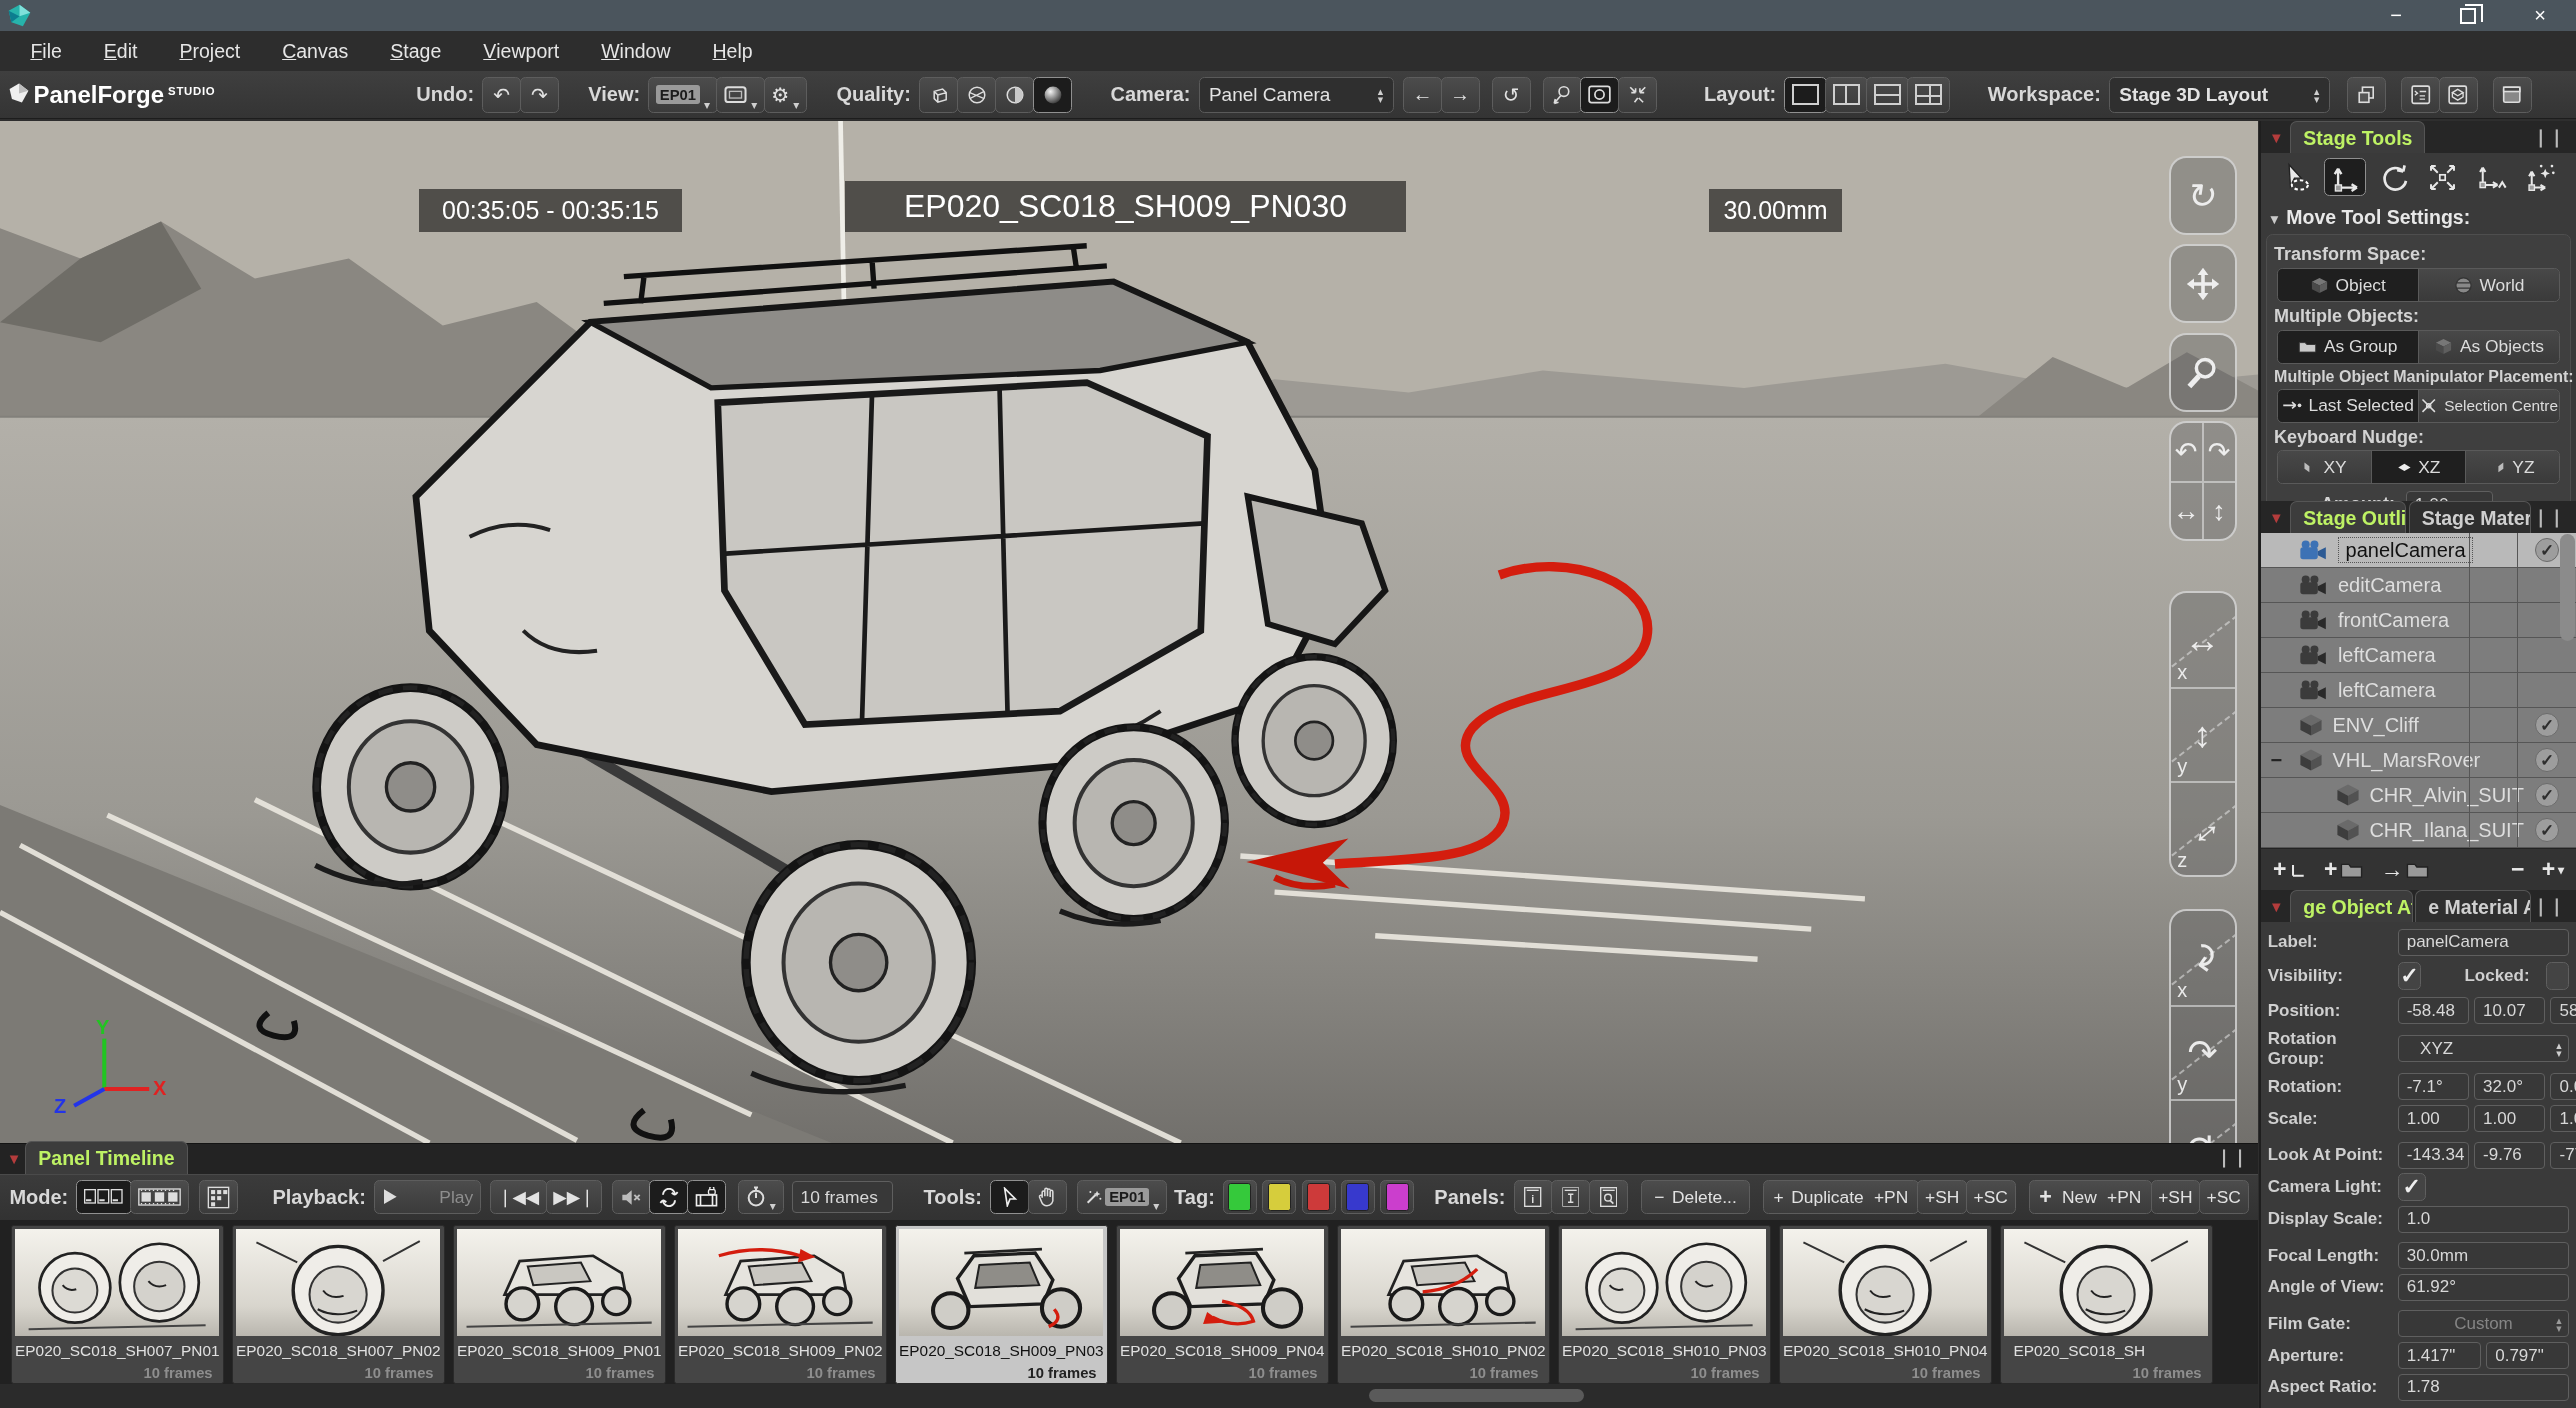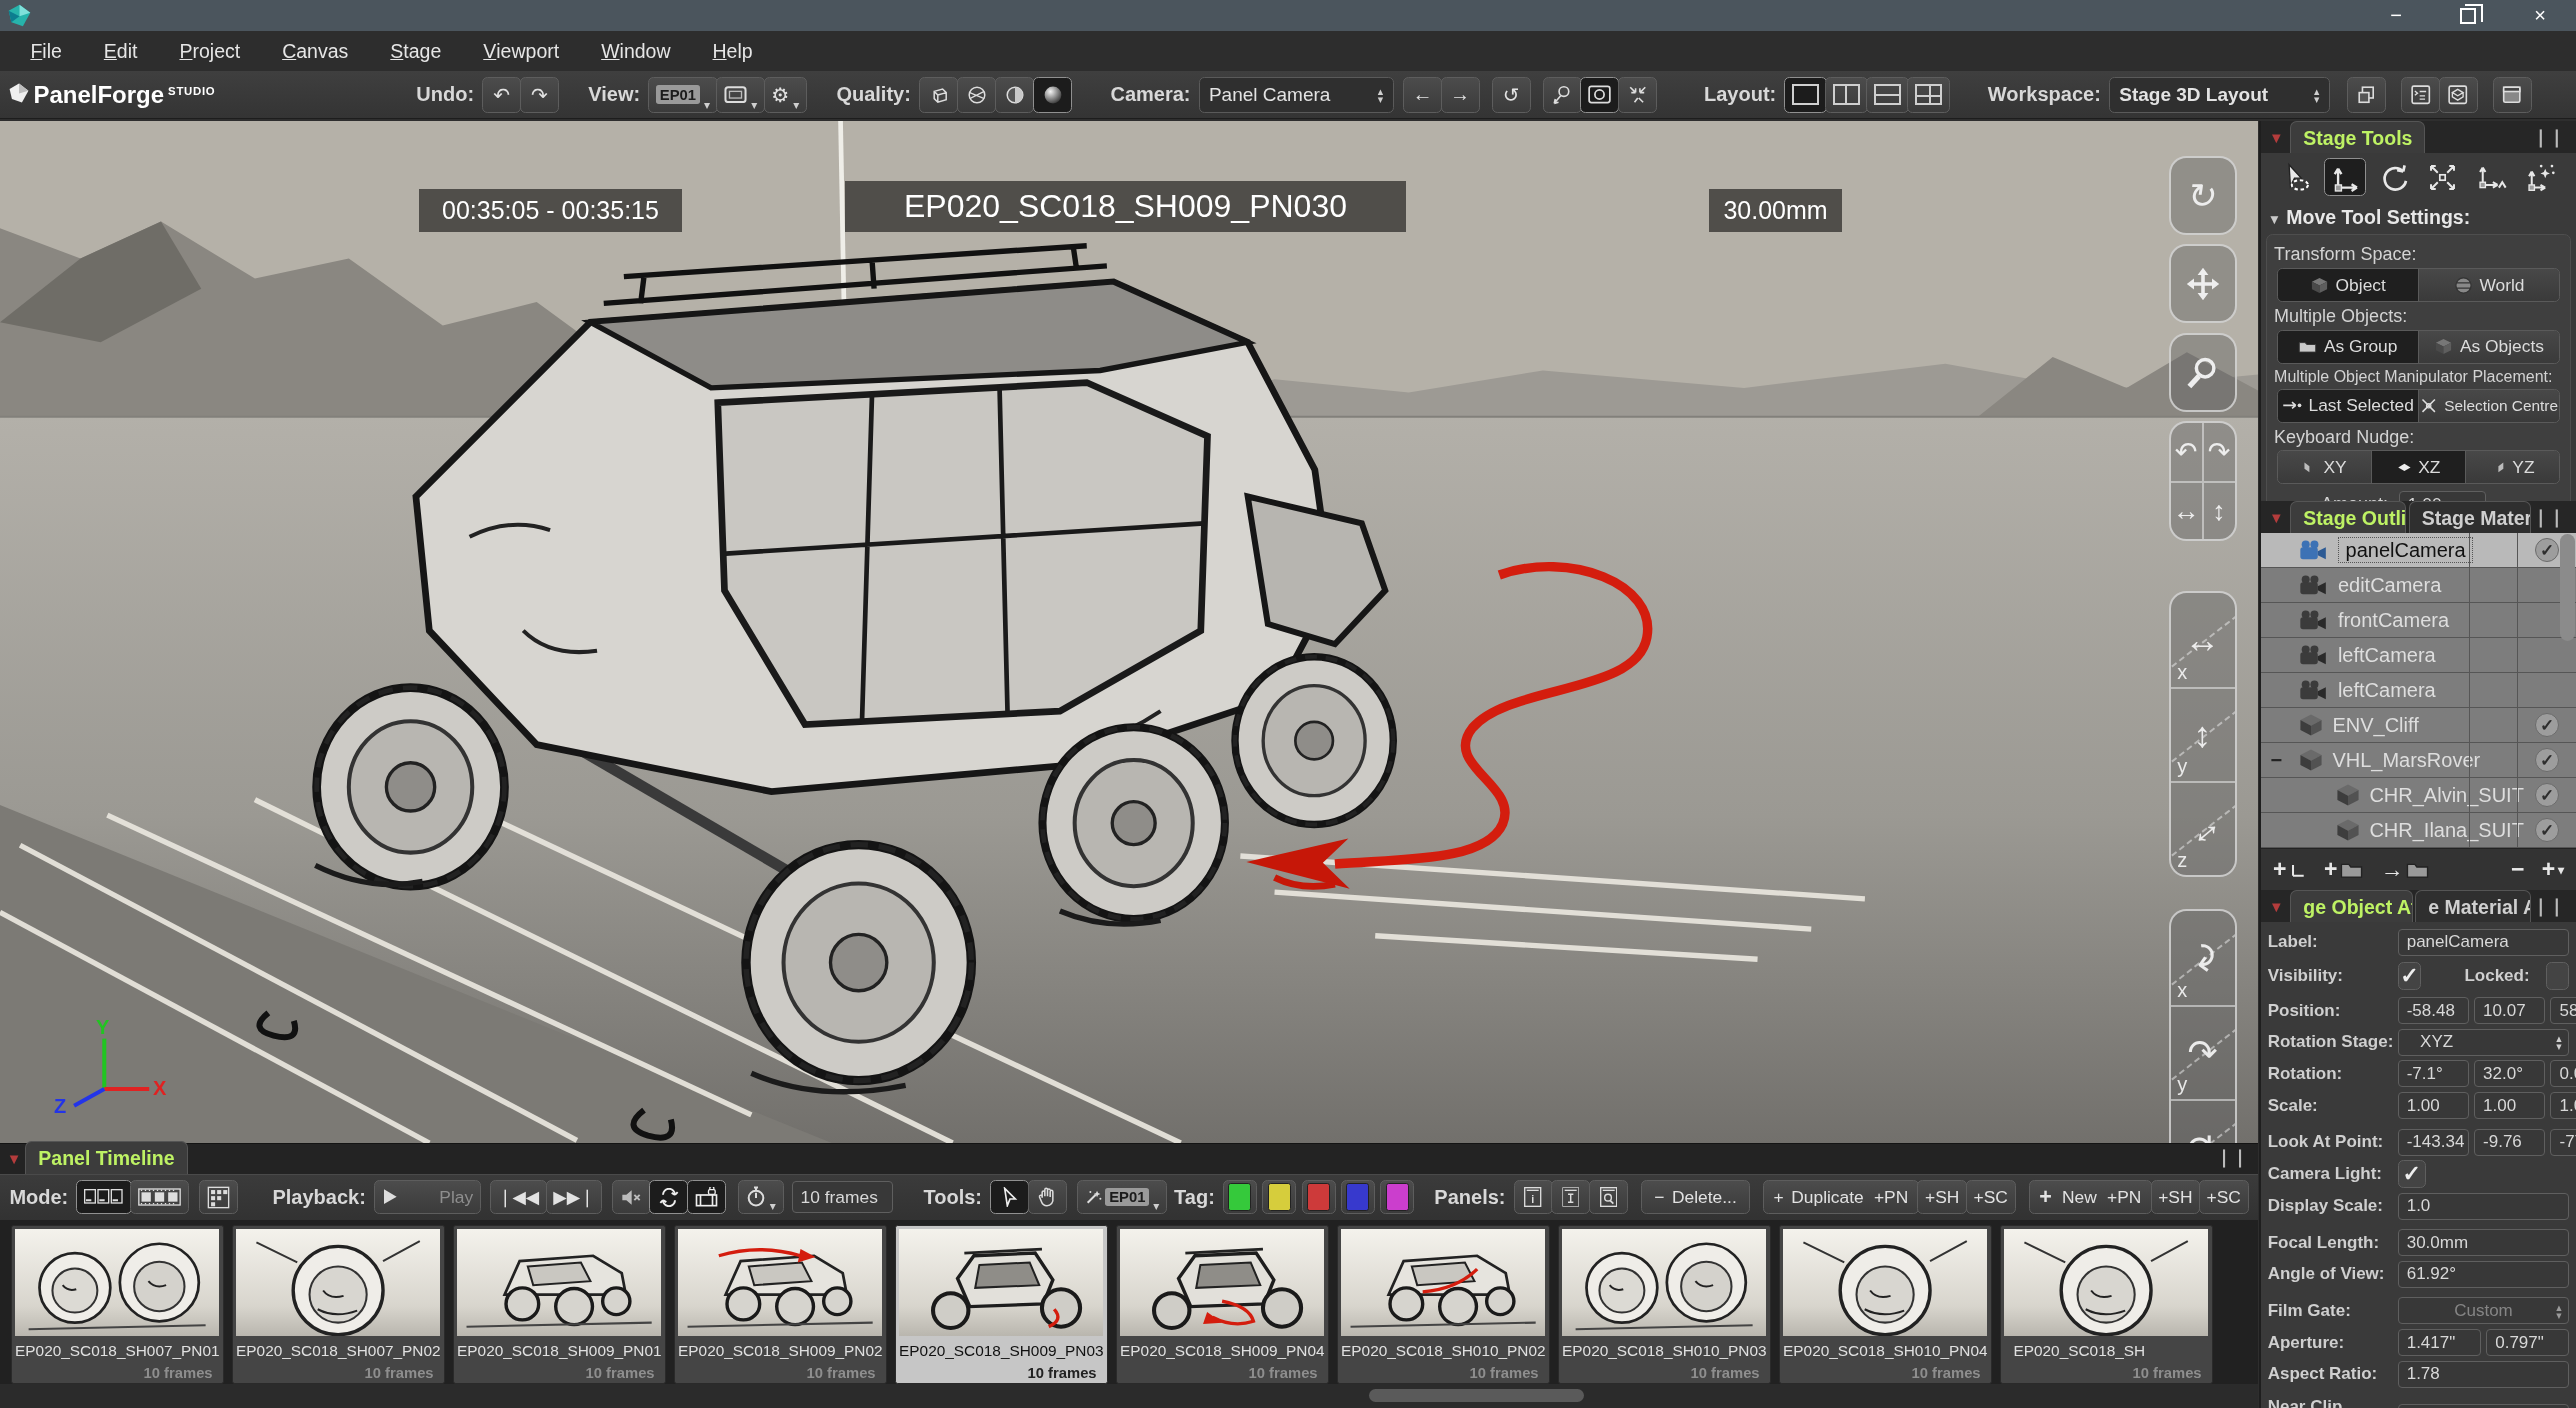--- a/index.html
+++ b/index.html
@@ -89,21 +89,21 @@
   .ptab.inactive { background:#2f2f2f; color:#cfcfcf; }
   .phandle { margin-left:auto; color:#bbb; font-size:17.4px; font-weight:bold; padding:0 4px 5.4px 0; letter-spacing:1.3px; }
   .pbody { background:#3a3a3a; }
 
   .toolrow { display:flex; justify-content:center; gap:6.7px; padding:5.4px 4px; }
   .ticon { width:42px; height:38px; display:flex; align-items:center; justify-content:center; border-radius:5.4px; }
   .ticon.sel { background:#1e1e1e; border:1.3px solid #8f8f8f; }
   .sec-title { font-size:19.5px; font-weight:bold; color:#e8e8e8; padding:4px 6.7px 1.3px; }
   .sec-title .tri { color:#c9c9c9; font-size:13.4px; margin-right:5.4px; }
   .settings-box { margin:4px 5.4px; border:1.3px solid #4e4e4e; border-radius:6.7px; background:#3f3f3f; padding:5.4px 6.7px 8px; }
-  .f-label { font-size:18px; font-weight:normal; color:#d3d3d3; padding:4px 0 2.7px; }
+  .f-label { font-size:18px; font-weight:bold; color:#d3d3d3; padding:4px 0 2.7px; }
   .seg { display:flex; border:1.3px solid #5a5a5a; border-radius:5.4px; overflow:hidden; margin:0 2.7px;align-items:flex-end; }
   .seg-btn { flex:1; height:32px; display:flex; align-items:center; justify-content:center; gap:6.7px;
              background:linear-gradient(#484848,#3a3a3a); color:#dcdcdc; font-size:17.4px; border-left:1.3px solid #5a5a5a; }
   .seg-btn:first-child { border-left:none; }
   .seg-btn.sel { background:#1f1f1f; }
   .amount-row { display:flex; align-items:center; gap:10.7px; padding:6.7px 0 0 47px; }
   .field { background:#383838; border:1.3px solid #5f5f5f; border-radius:4px; color:#d8d8d8;
            font-size:17.4px; display:flex; align-items:center; padding:0 8px; height:28px; }
 
   
@@ -838,21 +838,21 @@
           <div class="arow">
             <span class="alabel">Position:</span>
             <div class="af">
               <span class="field f3">-58.48</span>
               <span class="field f3">10.07</span>
               <span class="field f3">58.69</span>
 
             </div>
           </div>
           <div class="arow">
-            <span class="alabel">Rotation Stage:</span>
+            <span class="alabel">Rotation Group:</span>
             <div class="af">
                 <span class="field fw sel-field">
                   <span style="margin-left:13.4px">XYZ</span>
                   <span class="updown">
                     <span>▴</span>
                     <span>▾</span>
                   </span>
                 </span>
               </div>
           </div>

